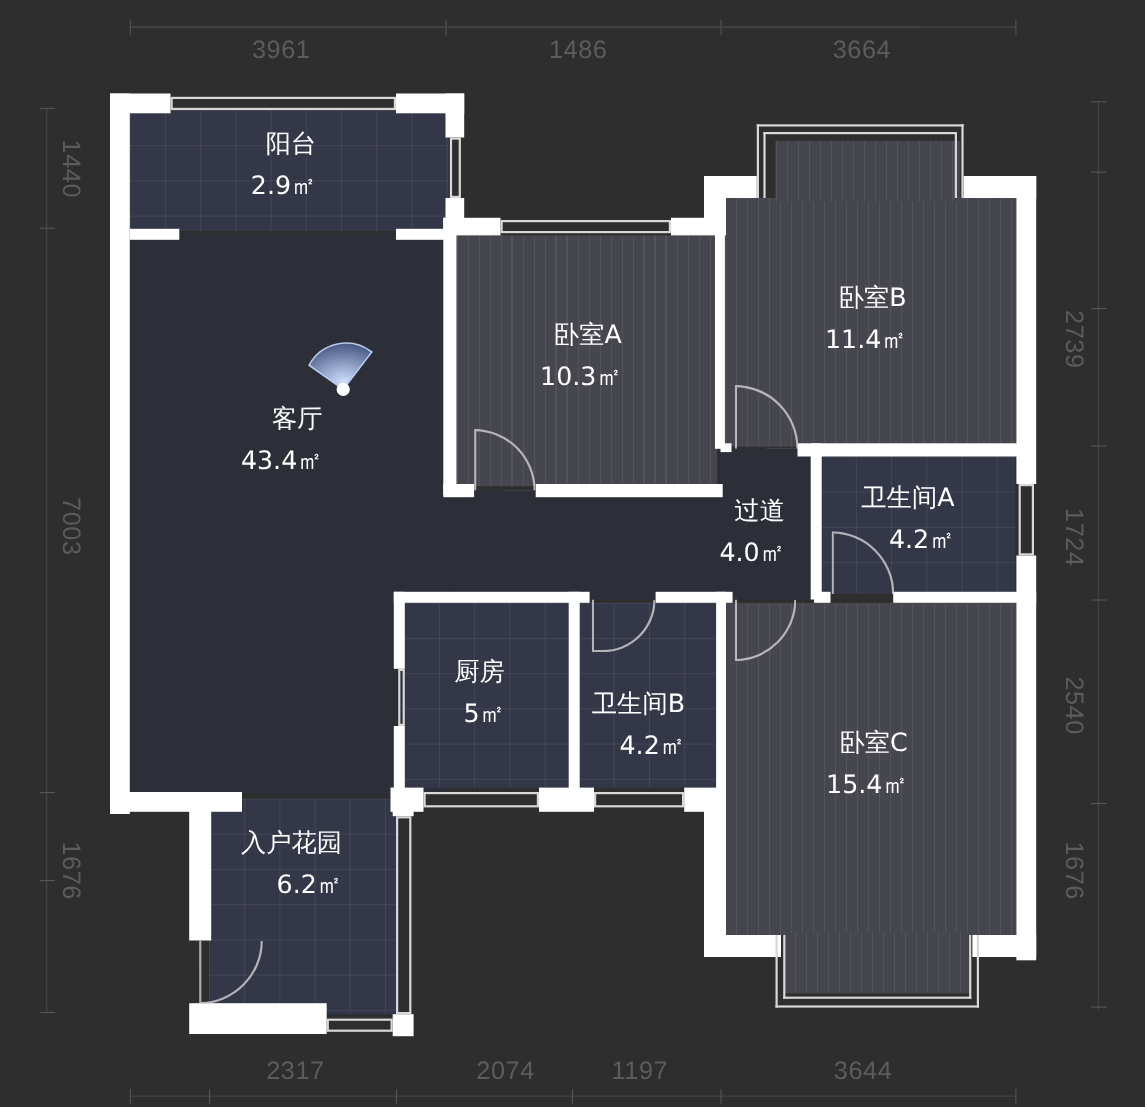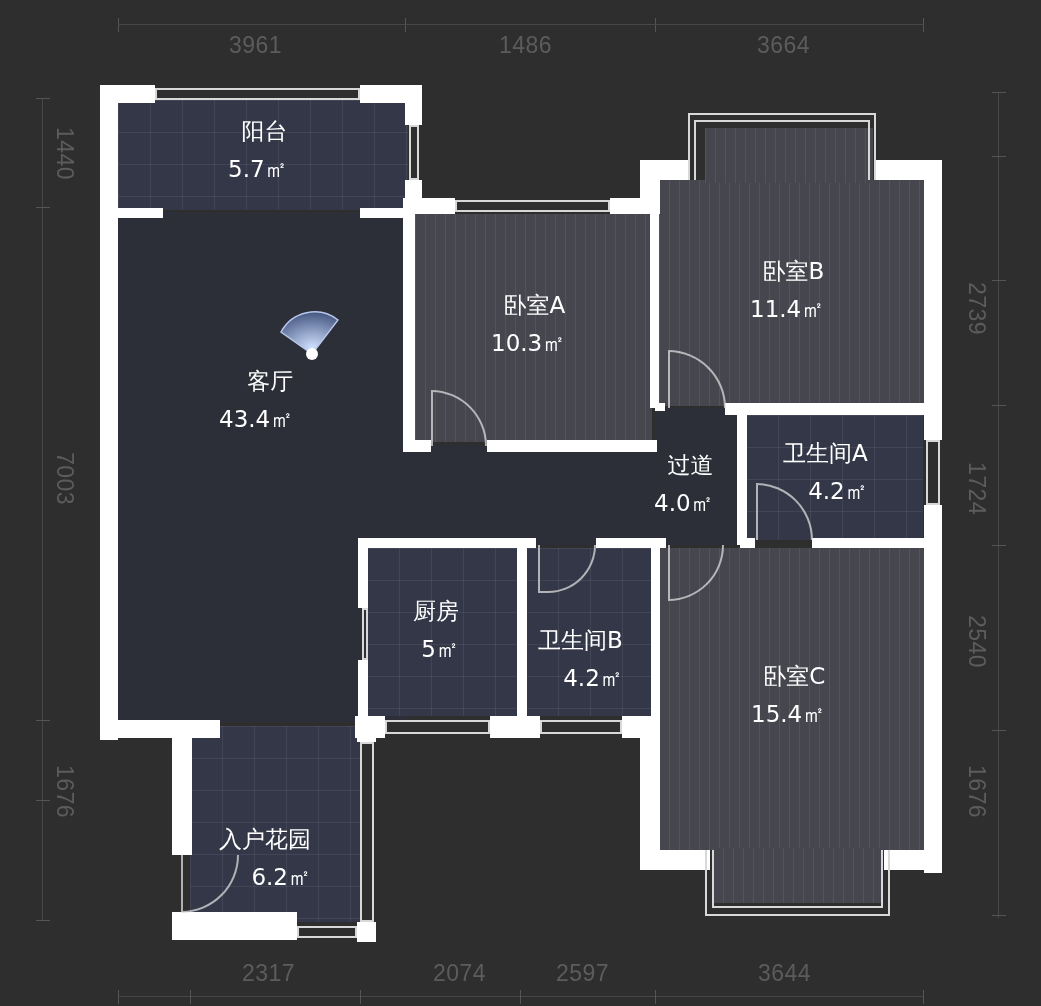--- a/index.html
+++ b/index.html
@@ -43,21 +43,21 @@
 <div>
   <div class="dline" style="left:118px;top:996px;width:806px;height:1px;"></div>
   <div class="tick" style="left:118px;top:990px;width:1px;height:14px;"></div>
   <div class="tick" style="left:190px;top:990px;width:1px;height:14px;"></div>
   <div class="tick" style="left:360px;top:990px;width:1px;height:14px;"></div>
   <div class="tick" style="left:520px;top:990px;width:1px;height:14px;"></div>
   <div class="tick" style="left:655px;top:990px;width:1px;height:14px;"></div>
   <div class="tick" style="left:923px;top:990px;width:1px;height:14px;"></div>
   <div class="dimtxt" style="left:242px;top:960px;">2317</div>
   <div class="dimtxt" style="left:433px;top:960px;">2074</div>
-  <div class="dimtxt" style="left:556px;top:960px;">2597</div>
+  <div class="dimtxt" style="left:556px;top:960px;">1197</div>
   <div class="dimtxt" style="left:758px;top:960px;">3644</div>
 </div>
 
 <div>
   <div class="dline" style="left:42px;top:98px;width:1px;height:822px;"></div>
   <div class="tick" style="left:36px;top:98px;width:14px;height:1px;"></div>
   <div class="tick" style="left:36px;top:207px;width:14px;height:1px;"></div>
   <div class="tick" style="left:36px;top:720px;width:14px;height:1px;"></div>
   <div class="tick" style="left:36px;top:800px;width:14px;height:1px;"></div>
   <div class="tick" style="left:36px;top:920px;width:14px;height:1px;"></div>
@@ -174,21 +174,21 @@
       <stop offset="0" stop-color="#cfe0ff"></stop>
       <stop offset="1" stop-color="#3d4f7a"></stop>
     </radialGradient>
   </defs>
   <path d="M36,44 L5,22 A38,38 0 0 1 62,10 Z" fill="url(#fovg)" stroke="#b8c8ec" stroke-width="1.5"></path>
   <circle cx="36" cy="44" r="6" fill="#ffffff"></circle>
 </svg>
 
 <div class="label" style="left:228px;top:112px;">
   <span>阳台</span>
-  <span>5.7㎡</span>
+  <span>2.9㎡</span>
 </div>
 <div class="label" style="left:219px;top:362px;">
   <span>客厅</span>
   <span>43.4㎡</span>
 </div>
 <div class="label" style="left:491px;top:286px;">
   <span>卧室A</span>
   <span>10.3㎡</span>
 </div>
 <div class="label" style="left:750px;top:252px;">
@@ -208,16 +208,16 @@
   <span>5㎡</span>
 </div>
 <div class="label" style="left:538px;top:621px;">
   <span>卫生间B</span>
   <span>4.2㎡</span>
 </div>
 <div class="label" style="left:751px;top:657px;">
   <span>卧室C</span>
   <span>15.4㎡</span>
 </div>
-<div class="label" style="left:219px;top:820px;">
+<div class="label" style="left:219px;top:748px;">
   <span>入户花园</span>
   <span>6.2㎡</span>
 </div>
 
 </body></html>

